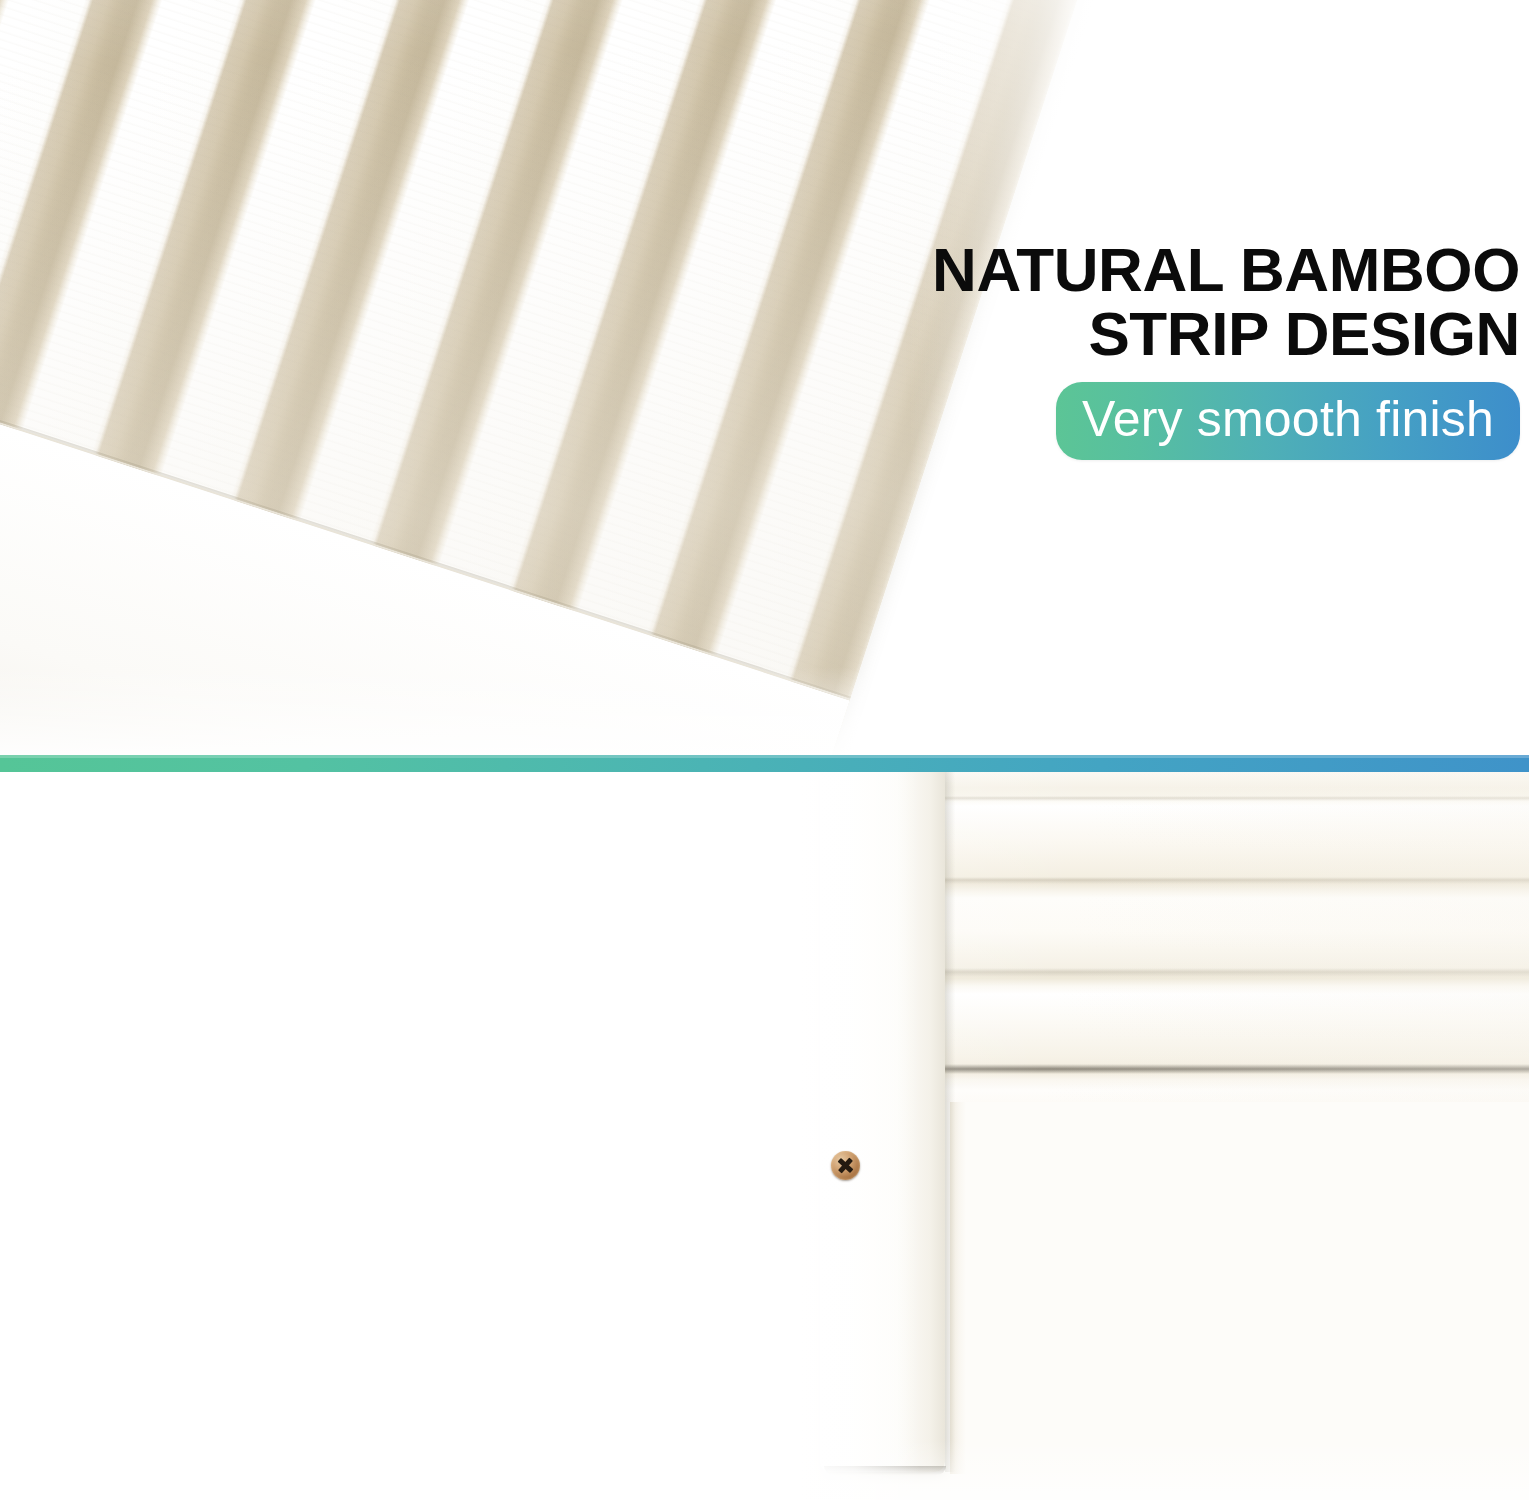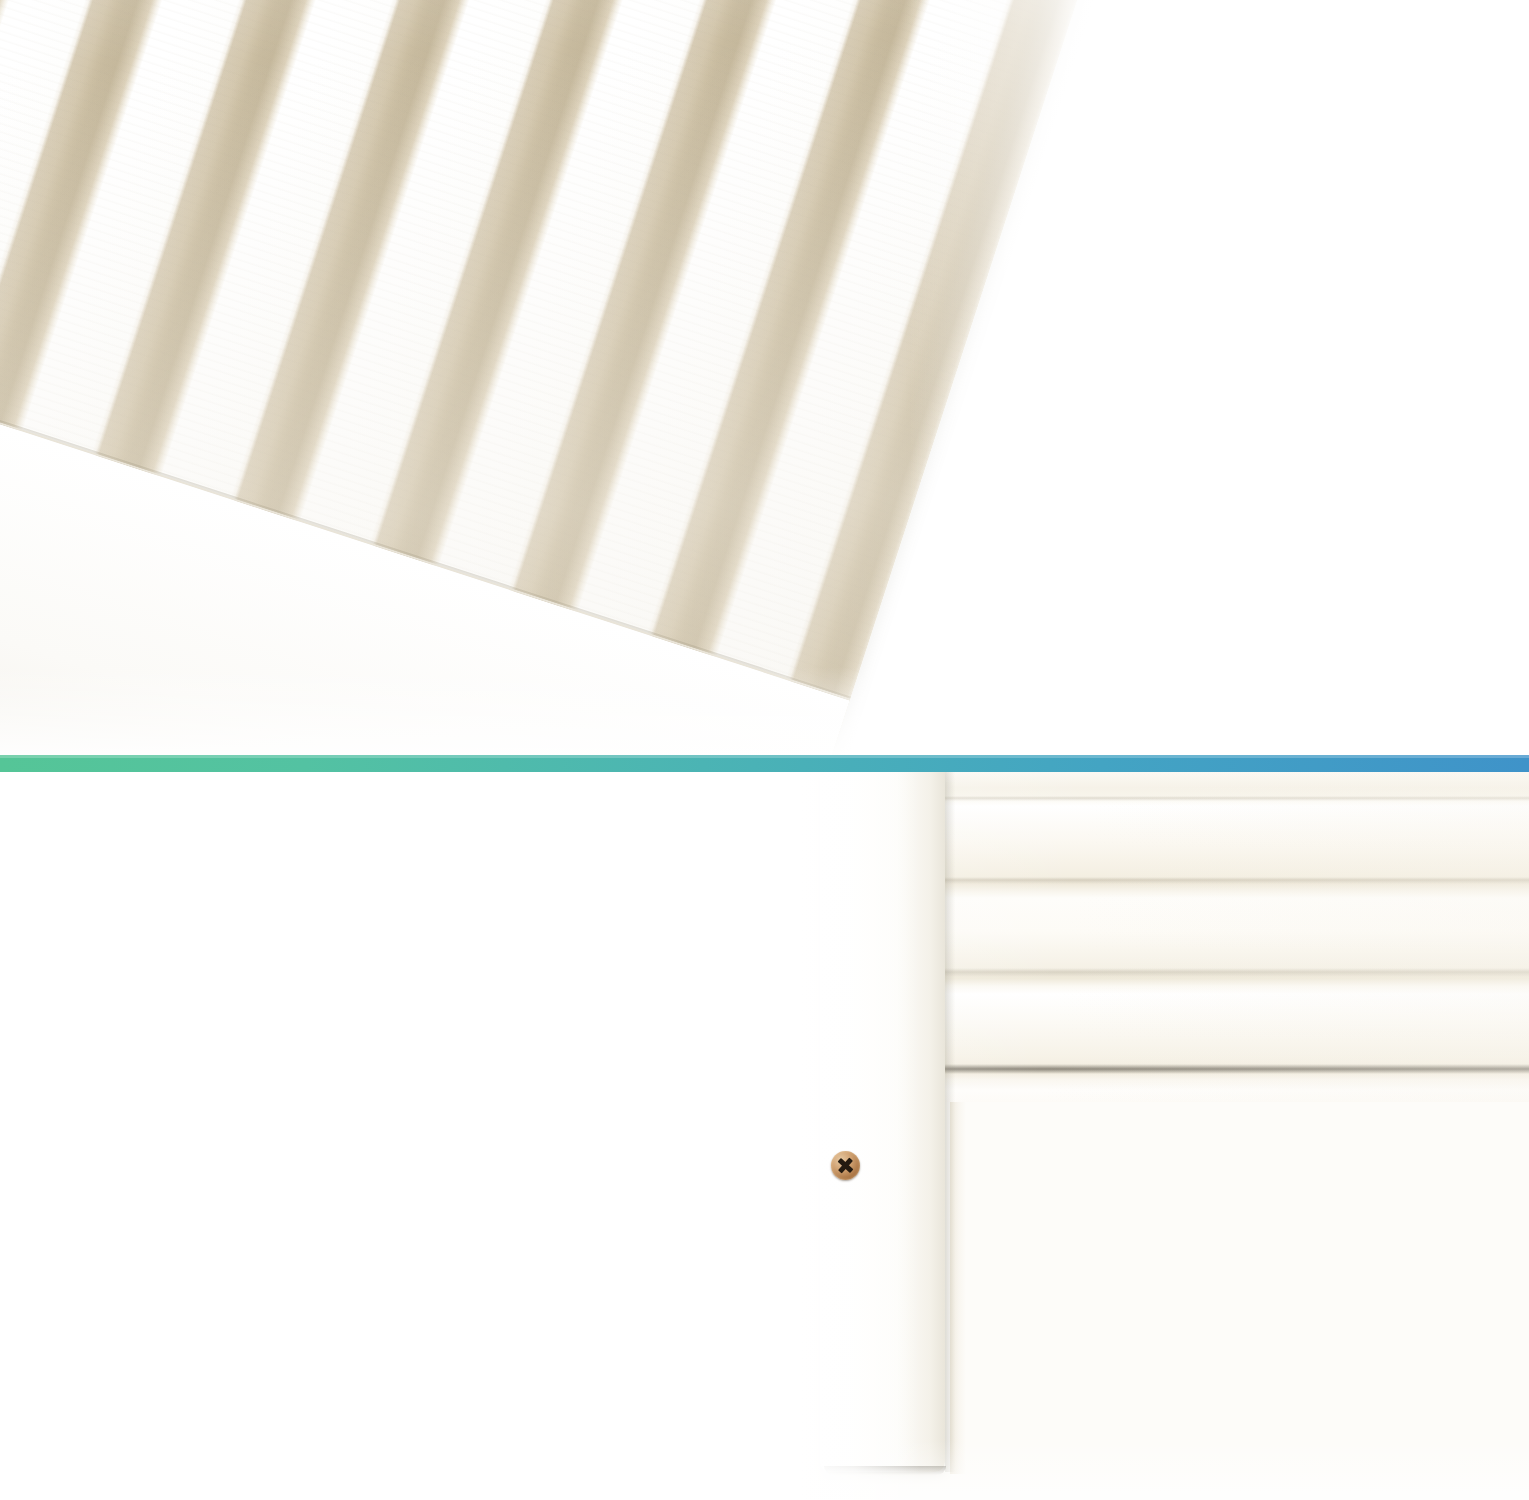--- a/index.html
+++ b/index.html
@@ -349,20 +349,25 @@
       <div class="rack-slats"></div>
       <div class="rack-texture"></div>
       <div class="rack-sheen"></div>
       <div class="rack-frame-shadow"></div>
       <div class="rack-frame"></div>
     </div>
 
     <div class="photo-fade-right"></div>
     <div class="photo-fade-bottom"></div>
 
+    <div class="copy-top">
+      <h1 class="headline">NATURAL BAMBOO
+STRIP DESIGN</h1>
+      <span class="badge">Very smooth finish</span>
+    </div>
 
   </div>
 
   <div class="divider">
     <div class="divider-hi"></div>
   </div>
 
   <div class="panel-bottom">
 
     <div class="shelf-photo">

